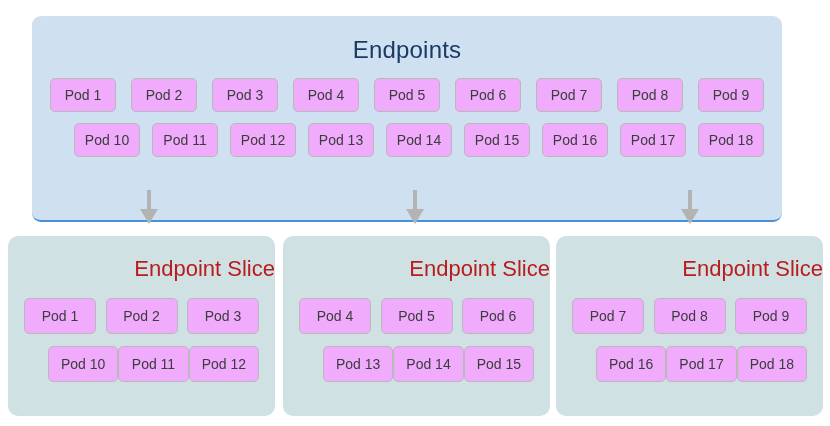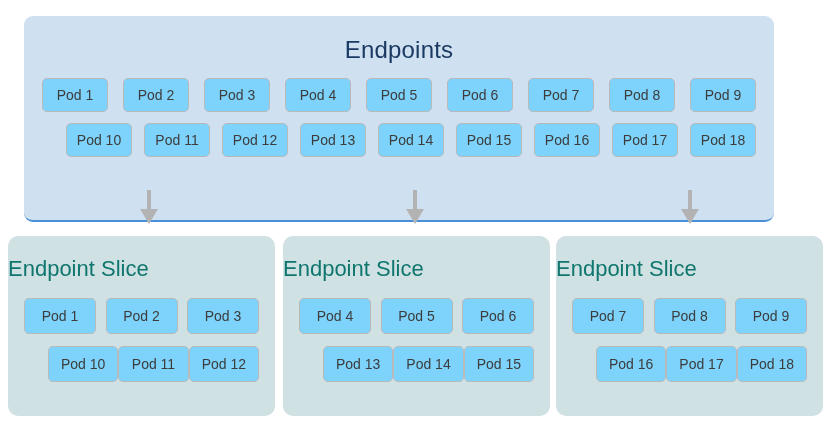--- a/index.html
+++ b/index.html
@@ -11,21 +11,21 @@
     width: 830px;
     height: 426px;
     font-family: "Liberation Sans", sans-serif;
     overflow: hidden;
     position: relative;
   }
 
   
   #endpoints-box {
     position: absolute;
-    left: 24px;
+    left: 32px;
     top: 16px;
     width: 750px;
     height: 206px;
     background: #cfe0f1;
     border-radius: 9px;
     border-bottom: 2px solid #4a90d9;
     box-sizing: border-box;
   }
   #endpoints-title {
     text-align: center;
@@ -41,21 +41,21 @@
   }
   .pod-row {
     display: flex;
     justify-content: space-between;
   }
   .pod-row + .pod-row {
     margin-top: 11px;
     padding-left: 24px;
   }
   .pod-chip {
-    background: #7dd3fc;
+    background: #f0abfc;
     border: 1px solid #b9b9b9;
     border-radius: 5px;
     color: #3c3c3c;
     font-size: 14px;
     text-align: center;
     box-sizing: border-box;
   }
   #endpoints-rows .pod-chip {
     width: 66px;
     height: 34px;
@@ -81,22 +81,22 @@
     height: 180px;
     background: #d0e1e4;
     border-radius: 10px;
     box-sizing: border-box;
   }
   #slice-1 { left: 8px; }
   #slice-2 { left: 283px; }
   #slice-3 { left: 556px; }
 
   .slice-title {
-    text-align: left;
-    color: #0f766e;
+    text-align: right;
+    color: #b91c1c;
     font-size: 22px;
     line-height: 22px;
     padding-top: 22px;
     font-weight: 400;
   }
   .slice-rows {
     padding: 18px 16px 0 16px;
   }
   .slice-rows .pod-row + .pod-row {
     margin-top: 12px;

